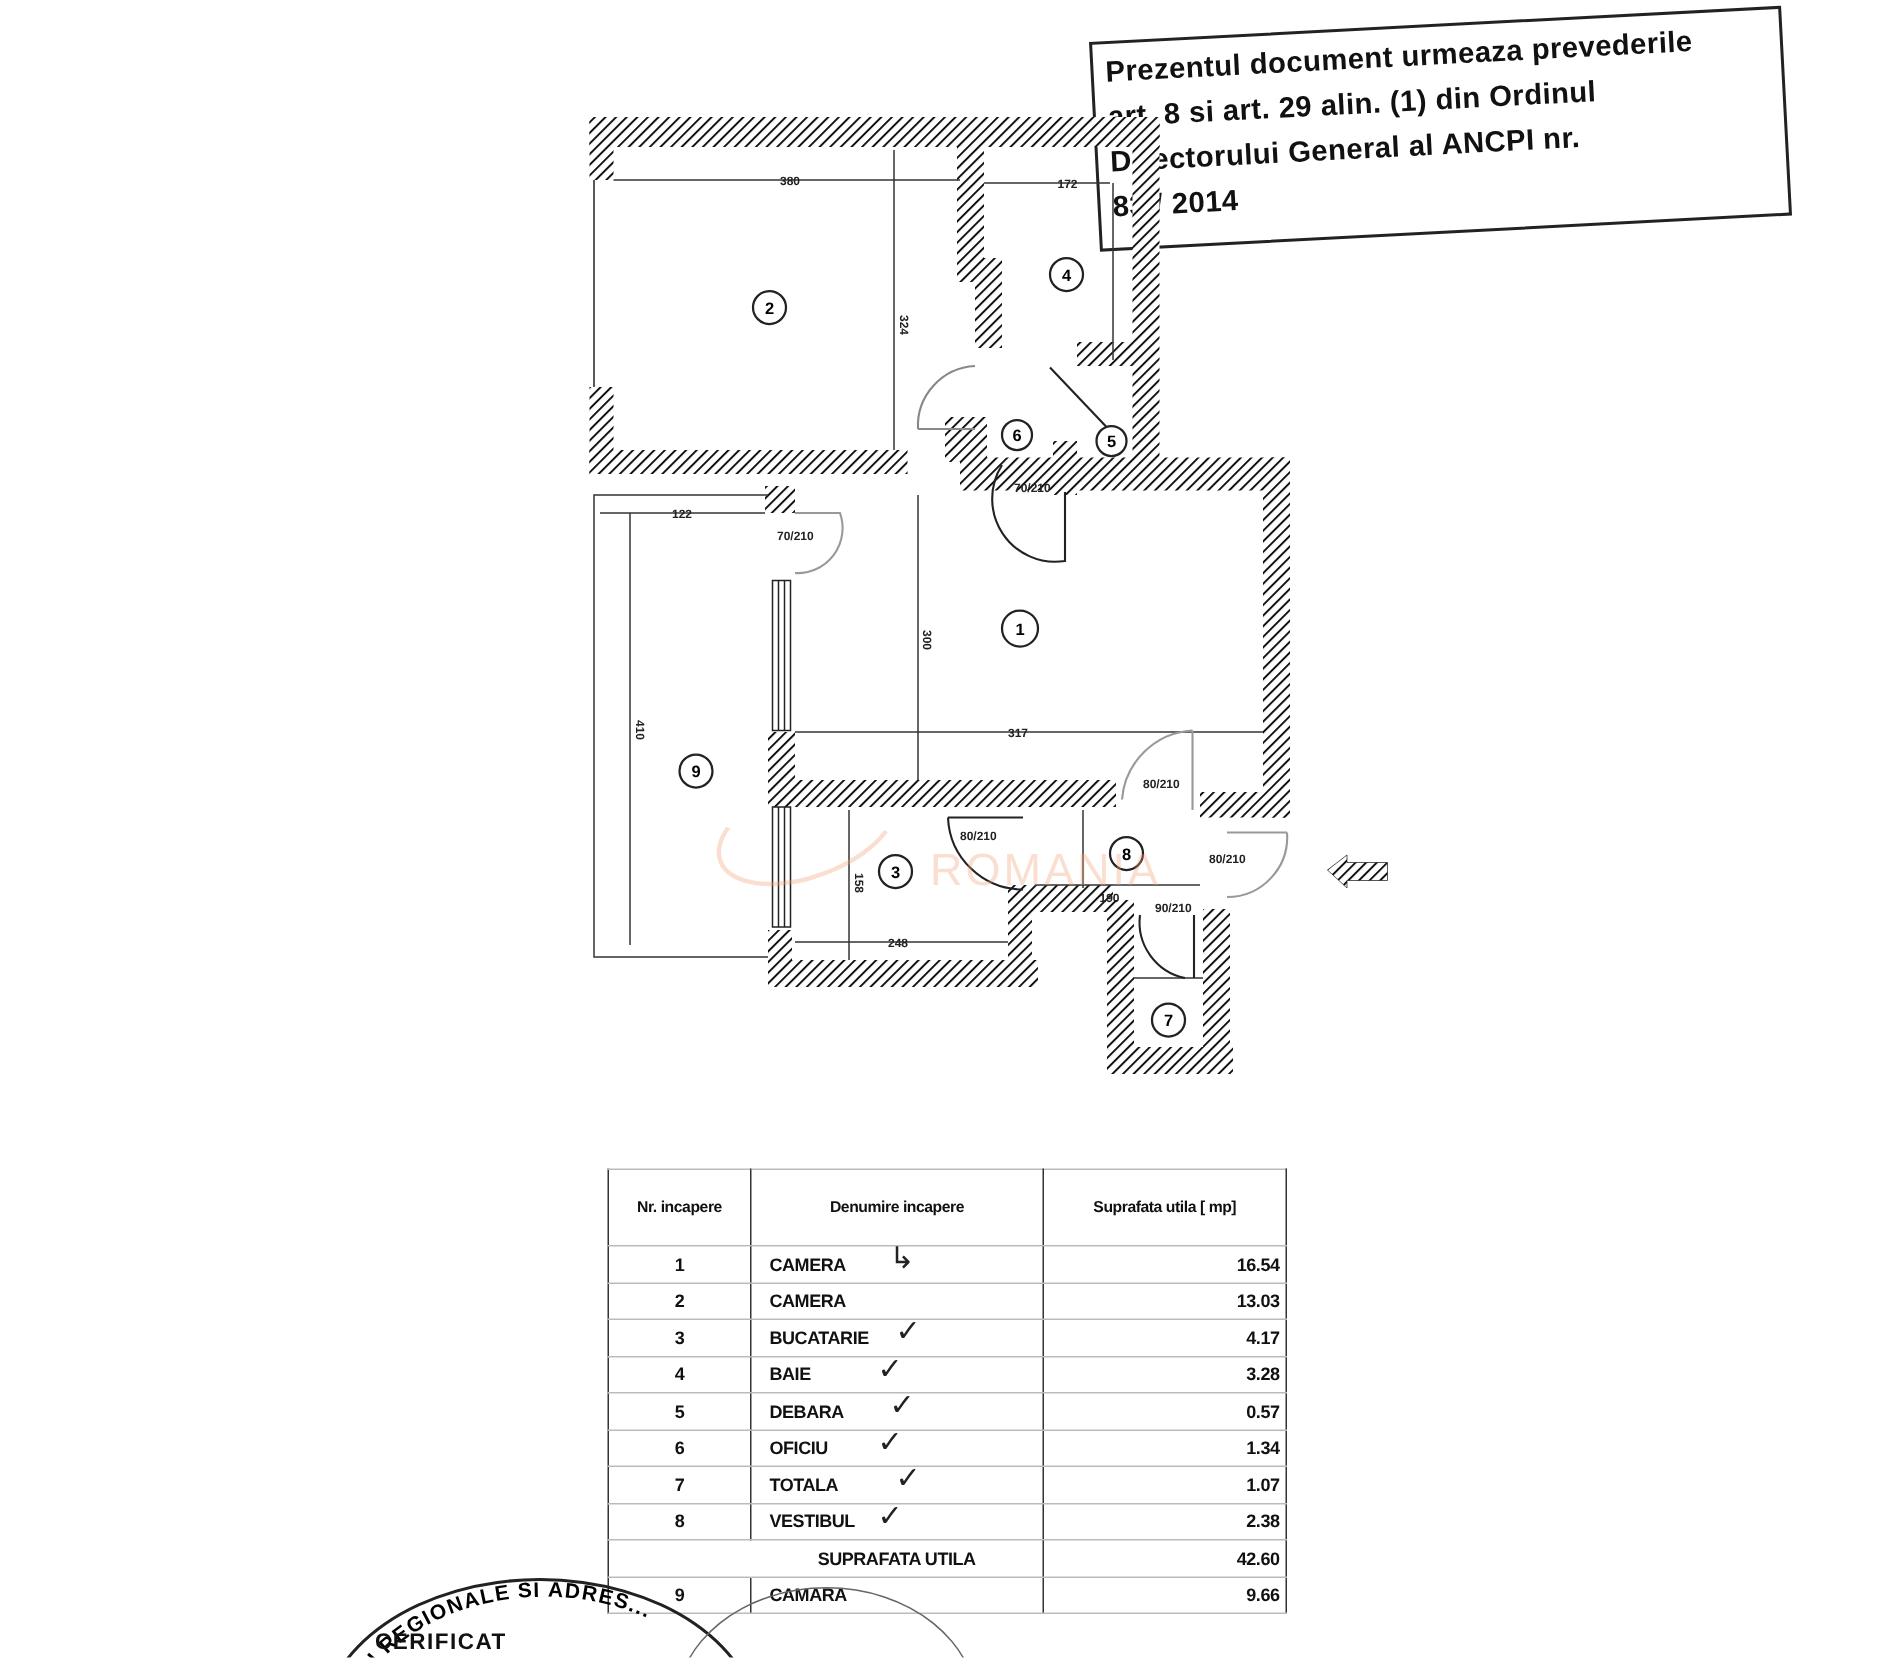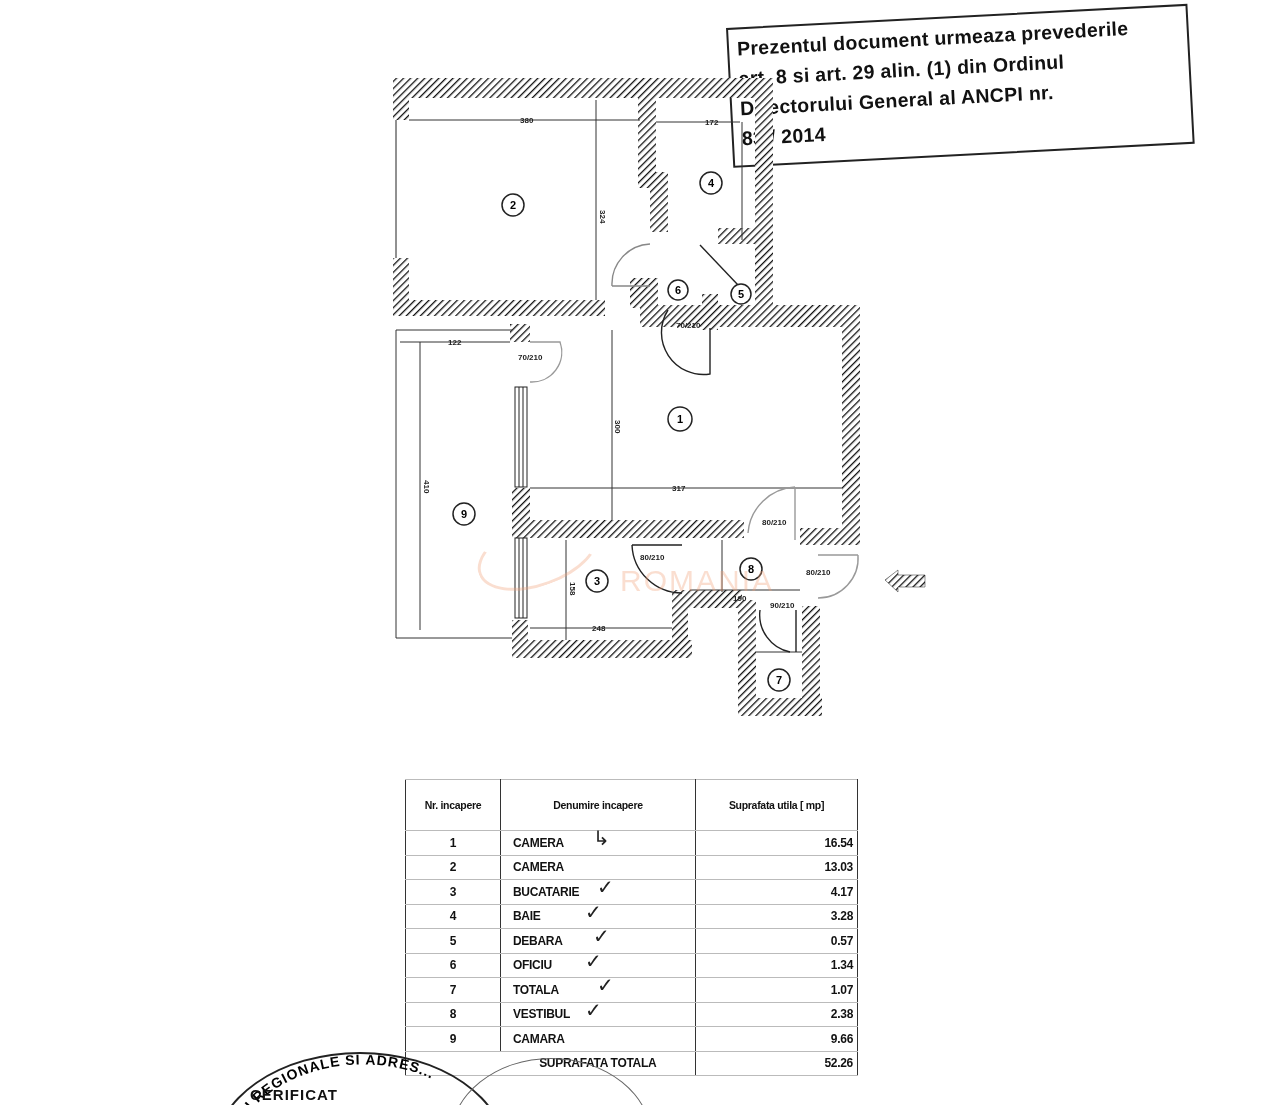--- a/index.html
+++ b/index.html
@@ -235,28 +235,28 @@
       <td class="num">7</td>
       <td class="name"><span>TOTALA</span><span class="check" style="left:96px">✓</span></td>
       <td class="val">1.07</td>
     </tr>
     <tr>
       <td class="num">8</td>
       <td class="name"><span>VESTIBUL</span><span class="check" style="left:84px">✓</span></td>
       <td class="val">2.38</td>
     </tr>
     <tr>
+      <td class="num" style="border-right:none"></td>
+      <td class="span-name" style="border-left:none">SUPRAFATA UTILA</td>
+      <td class="val">42.60</td>
+    </tr>
+    <tr>
       <td class="num">9</td>
       <td class="name">CAMARA</td>
       <td class="val">9.66</td>
-    </tr>
-    <tr>
-      <td class="num" style="border-right:none"></td>
-      <td class="span-name" style="border-left:none">SUPRAFATA TOTALA</td>
-      <td class="val">52.26</td>
     </tr>
   </tbody>
 </table>
 
 <div class="abs seal seal-left"></div>
 <svg class="abs" style="left:213px;top:1050px;width:300px;height:60px" viewBox="0 0 300 60">
   <defs>
       <path id="arc1" d="M20,120 A130,95 0 0 1 280,100"></path>
     </defs>
   <text font-family="Liberation Sans, sans-serif" font-size="14" font-weight="bold" letter-spacing="1"><textPath href="#arc1" startOffset="8">...TIUNII REGIONALE SI ADRES...</textPath></text>

